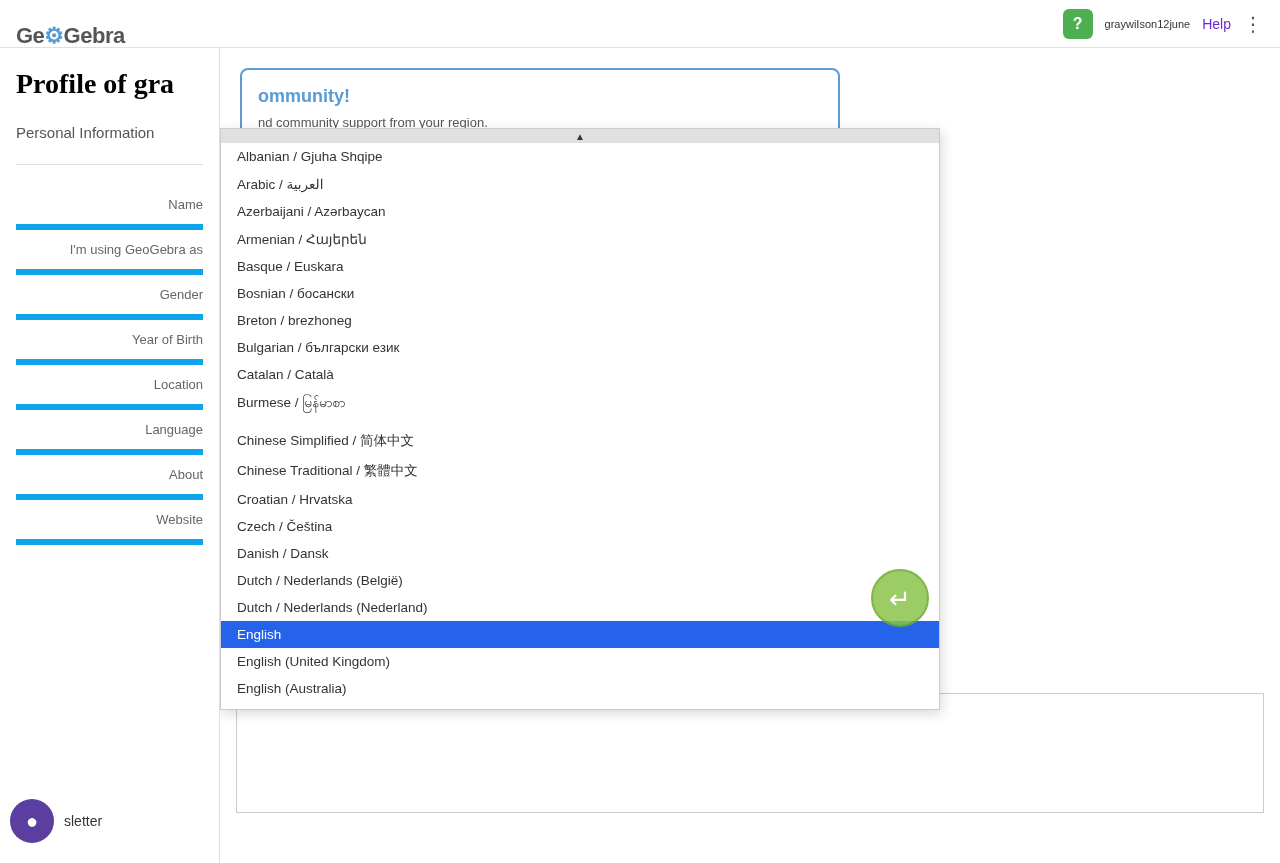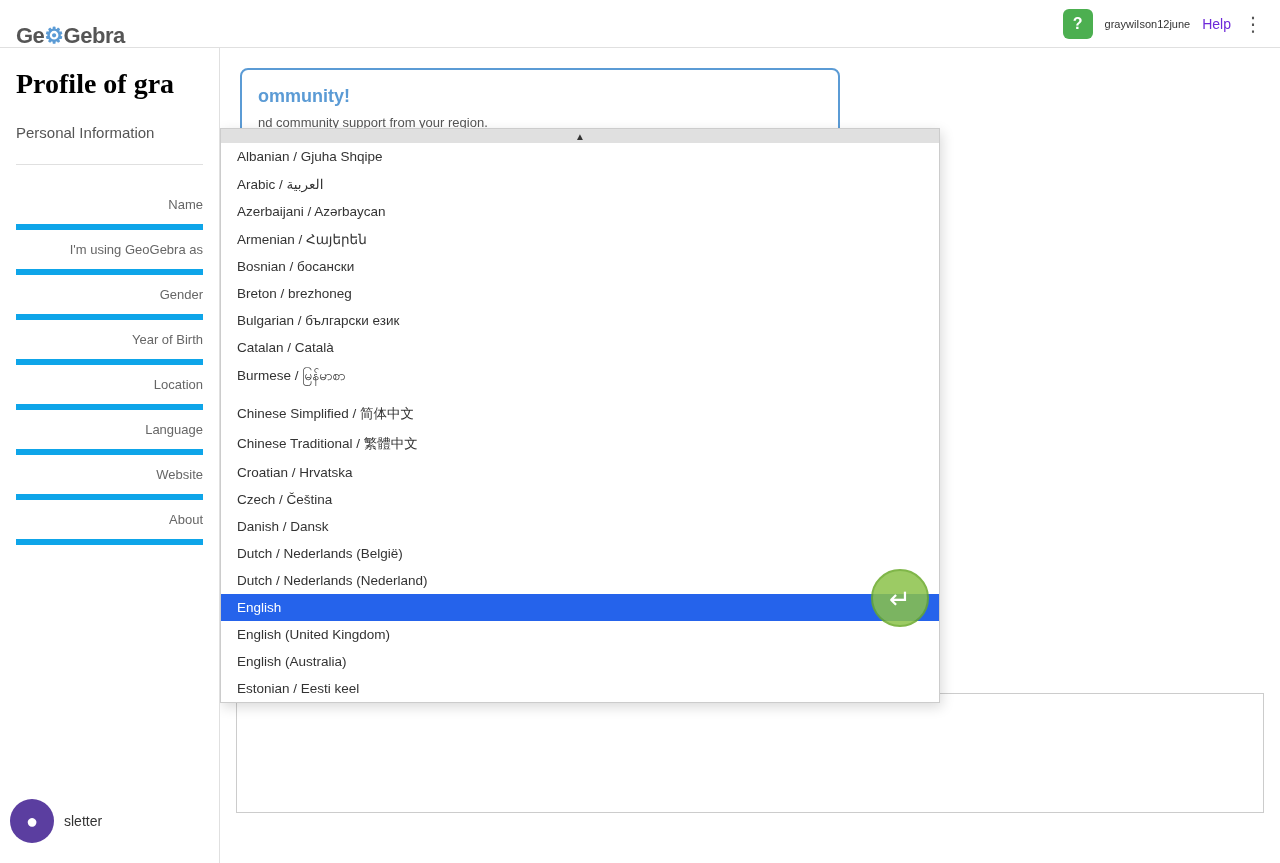--- a/index.html
+++ b/index.html
@@ -224,39 +224,40 @@
 
   <div class="sidebar">
     <div class="profile-title">Profile of gra</div>
     <div class="sidebar-section-title">Personal Information</div>
     <span class="sidebar-label">Name</span>
     <span class="sidebar-label">I'm using GeoGebra as</span>
     <span class="sidebar-label">Gender</span>
     <span class="sidebar-label">Year of Birth</span>
     <span class="sidebar-label">Location</span>
     <span class="sidebar-label">Language</span>
+    <span class="sidebar-label">About</span>
     <span class="sidebar-label">Website</span>
-    <span class="sidebar-label">About</span>
   </div>
 
   <div class="content-area">
 
     <div class="community-box">
       <div class="community-title">ommunity!</div>
       <div class="community-text">nd community support from your region.</div>
     </div>
 
     <div class="dropdown-overlay">
       <div class="dropdown-list">
         <div class="scrollbar-arrow">▲</div>
         <div id="lang-items">
             <div class="dropdown-item">Albanian / Gjuha Shqipe</div>
             <div class="dropdown-item">Arabic / العربية</div>
             <div class="dropdown-item">Azerbaijani / Azərbaycan</div>
             <div class="dropdown-item">Armenian / Հայերեն</div>
+            <div class="dropdown-item">Basque / Euskara</div>
             <div class="dropdown-item">Bosnian / босански</div>
             <div class="dropdown-item">Breton / brezhoneg</div>
             <div class="dropdown-item">Bulgarian / български език</div>
             <div class="dropdown-item">Catalan / Català</div>
             <div class="dropdown-item">Burmese / မြန်မာစာ</div>
             <div style="height: 6px;"></div>
             <div class="dropdown-item">Chinese Simplified / 简体中文</div>
             <div class="dropdown-item">Chinese Traditional / 繁體中文</div>
             <div class="dropdown-item">Croatian / Hrvatska</div>
             <div class="dropdown-item">Czech / Čeština</div>

